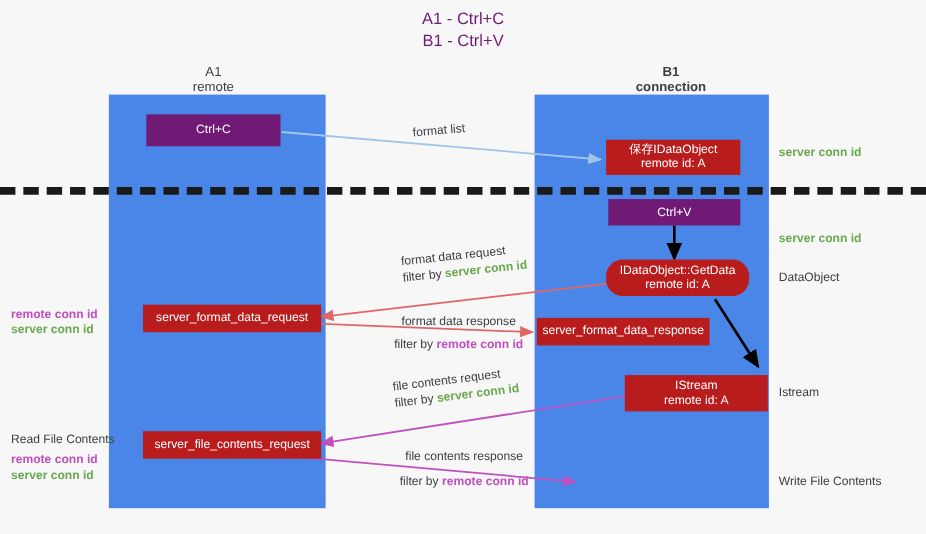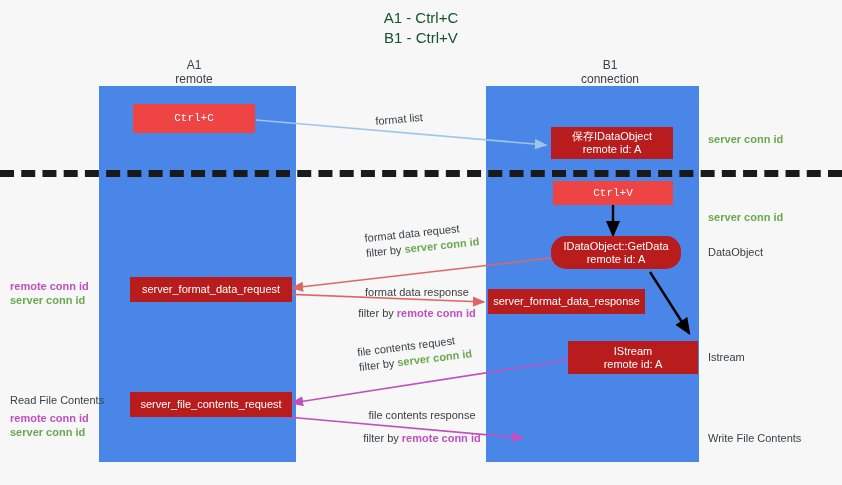--- a/index.html
+++ b/index.html
@@ -7,36 +7,36 @@
     width:842px;height:485px;
     background:#f7f7f7;
     font-family:"Liberation Sans","DejaVu Sans",sans-serif;
     position:relative;overflow:hidden;
   }
   .stage{position:absolute;left:0;top:0;width:842px;height:485px;}
   svg.layer{position:absolute;left:0;top:0;width:842px;height:485px;pointer-events:none;}
 
   .title{
     position:absolute;left:0;top:8px;width:842px;text-align:center;
-    font-size:15px;color:#14532d;line-height:20px;
+    font-size:15px;color:#701a75;line-height:20px;
   }
 
   .colhead{
     position:absolute;text-align:center;font-size:12px;color:#3c4043;
     line-height:14px;width:200px;
   }
 
   .lane{position:absolute;background:#4a86e8;}
 
   .box{
     position:absolute;box-sizing:border-box;
     display:flex;flex-direction:column;align-items:center;justify-content:center;
     color:#ffffff;font-size:11px;line-height:13px;text-align:center;
   }
-  .box.green{background:#ef4444;font-family:Liberation Mono, monospace;}
+  .box.green{background:#701a75;}
   .box.orange{background:#b91c1c;}
   .box .l2{font-size:11px;}
 
   .edgelabel{
     position:absolute;font-size:11px;color:#3c4043;white-space:nowrap;
     line-height:15px;
   }
   .edgelabel.rot{transform-origin:left bottom;}
   .green-t{color:#6aa84f;font-weight:bold;}
   .magenta-t{color:#c050c0;font-weight:bold;}
@@ -60,21 +60,21 @@
 
   <div class="title">
     <div>A1 - Ctrl+C</div>
     <div>B1 - Ctrl+V</div>
   </div>
 
   <div class="colhead" style="left:94px;top:58px;">
     <div>A1</div>
     <div>remote</div>
   </div>
-  <div class="colhead" style="left:510px;top:58px;">
+  <div class="colhead" style="left:510px;top:58px;font-weight:bold;">
     <div>B1</div>
     <div>connection</div>
   </div>
 
   <div class="lane" style="left:99px;top:86px;width:197px;height:376px;"></div>
   <div class="lane" style="left:486px;top:86px;width:213px;height:376px;"></div>
 
   <svg class="layer" viewBox="0 0 842 485">
     <defs>
       <marker id="ah-blue" markerWidth="9" markerHeight="9" refX="7" refY="3.2" orient="auto">

